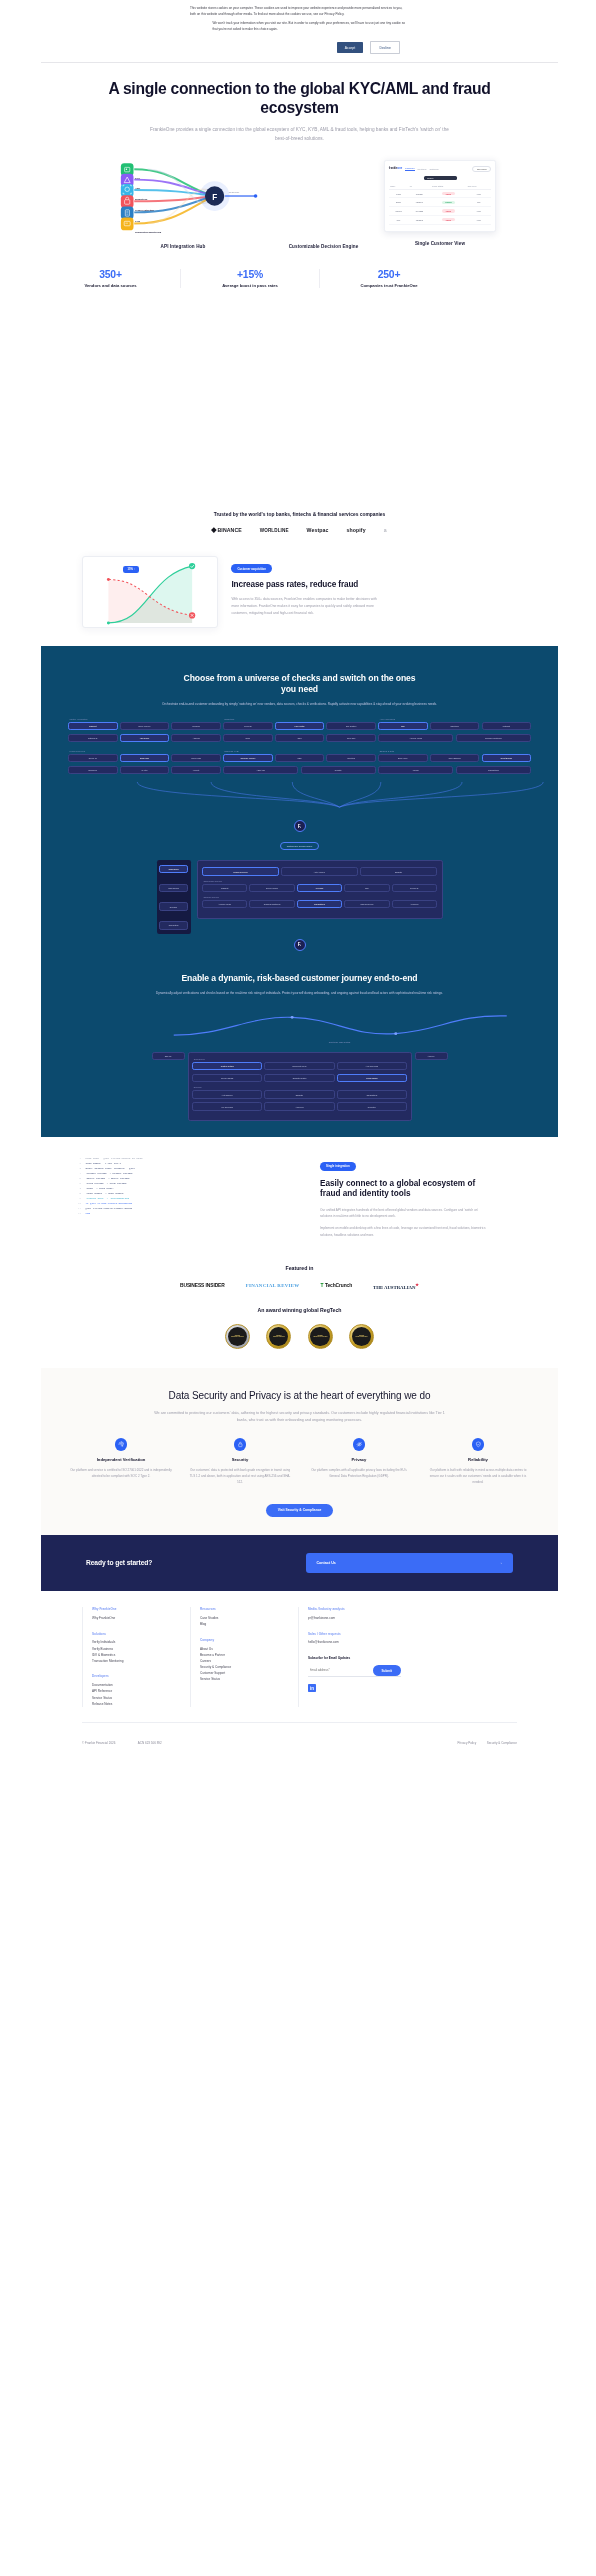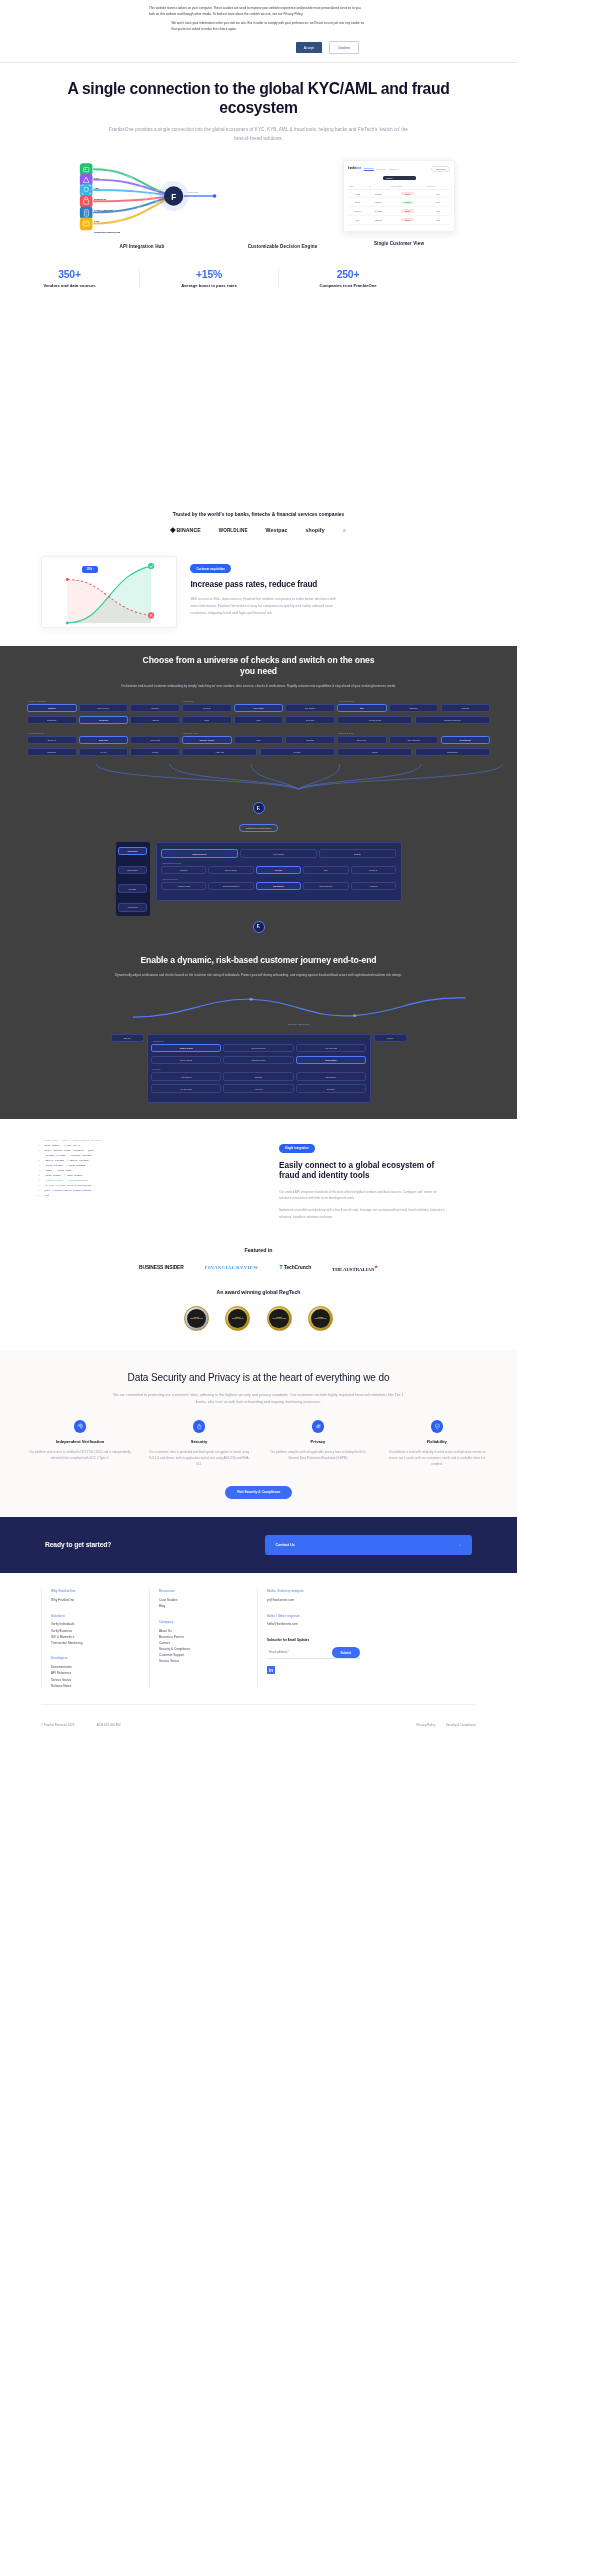--- a/index.html
+++ b/index.html
@@ -3,21 +3,21 @@
 <meta charset="utf-8">
 <style>
   * { box-sizing: border-box; margin: 0; padding: 0; }
   body {
     width: 597px;
     font-family: "Liberation Sans", sans-serif;
     background: #ffffff;
     color: #1a1a2e;
     overflow-x: hidden;
   }
-  .page { width: 517px; position: relative; }
+  .page { width: 517px; position: relative; margin-left: 41px; }
 
   
   .cookie-banner {
     background: #ffffff;
     border-bottom: 0.7px solid #e6e6ea;
     padding: 6px 149px 7.5px 149px;
     text-align: left;
   }
   .cookie-text {
     font-size: 3.1px;
@@ -166,21 +166,21 @@
     display:inline-block; background:#2b61f5; color:#fff;
     font-size:2.8px; font-weight:600; padding:2.6px 6px; border-radius:15px;
   }
   .pr-text h2 {
     font-size: 8.2px; line-height:1.22; font-weight:700; color:#14142b;
     margin: 6.7px 0 6px; letter-spacing:-0.1px; max-width:142px;
   }
   .pr-text p { font-size:3.4px; line-height:2.1; color:#9a9aa8; max-width:153px;}
 
   
-  .dark { background:#404040; color:#fff; padding: 9px 0 0; }
+  .dark { background:#0c4a6e; color:#fff; padding: 27px 0 0; }
   .dark-inner { text-align:center; }
   .dark h2 { font-size: 8.6px; font-weight:700; line-height:1.3; max-width:246px; margin:0 auto; letter-spacing:-0.1px;}
   .dark p.sub { font-size:3.1px; line-height:1.9; color:#c3c8e4; max-width:298px; margin: 6.7px auto 0;}
 
   
   .flow-wrap { padding: 10.4px 27px 0; }
   .flow-box {
     border:0.7px solid #3a4284; border-radius:2.2px; background:#232a60;
     font-size:1.9px; color:#c8cdea; padding:2.2px 1.5px; text-align:center;
   }

